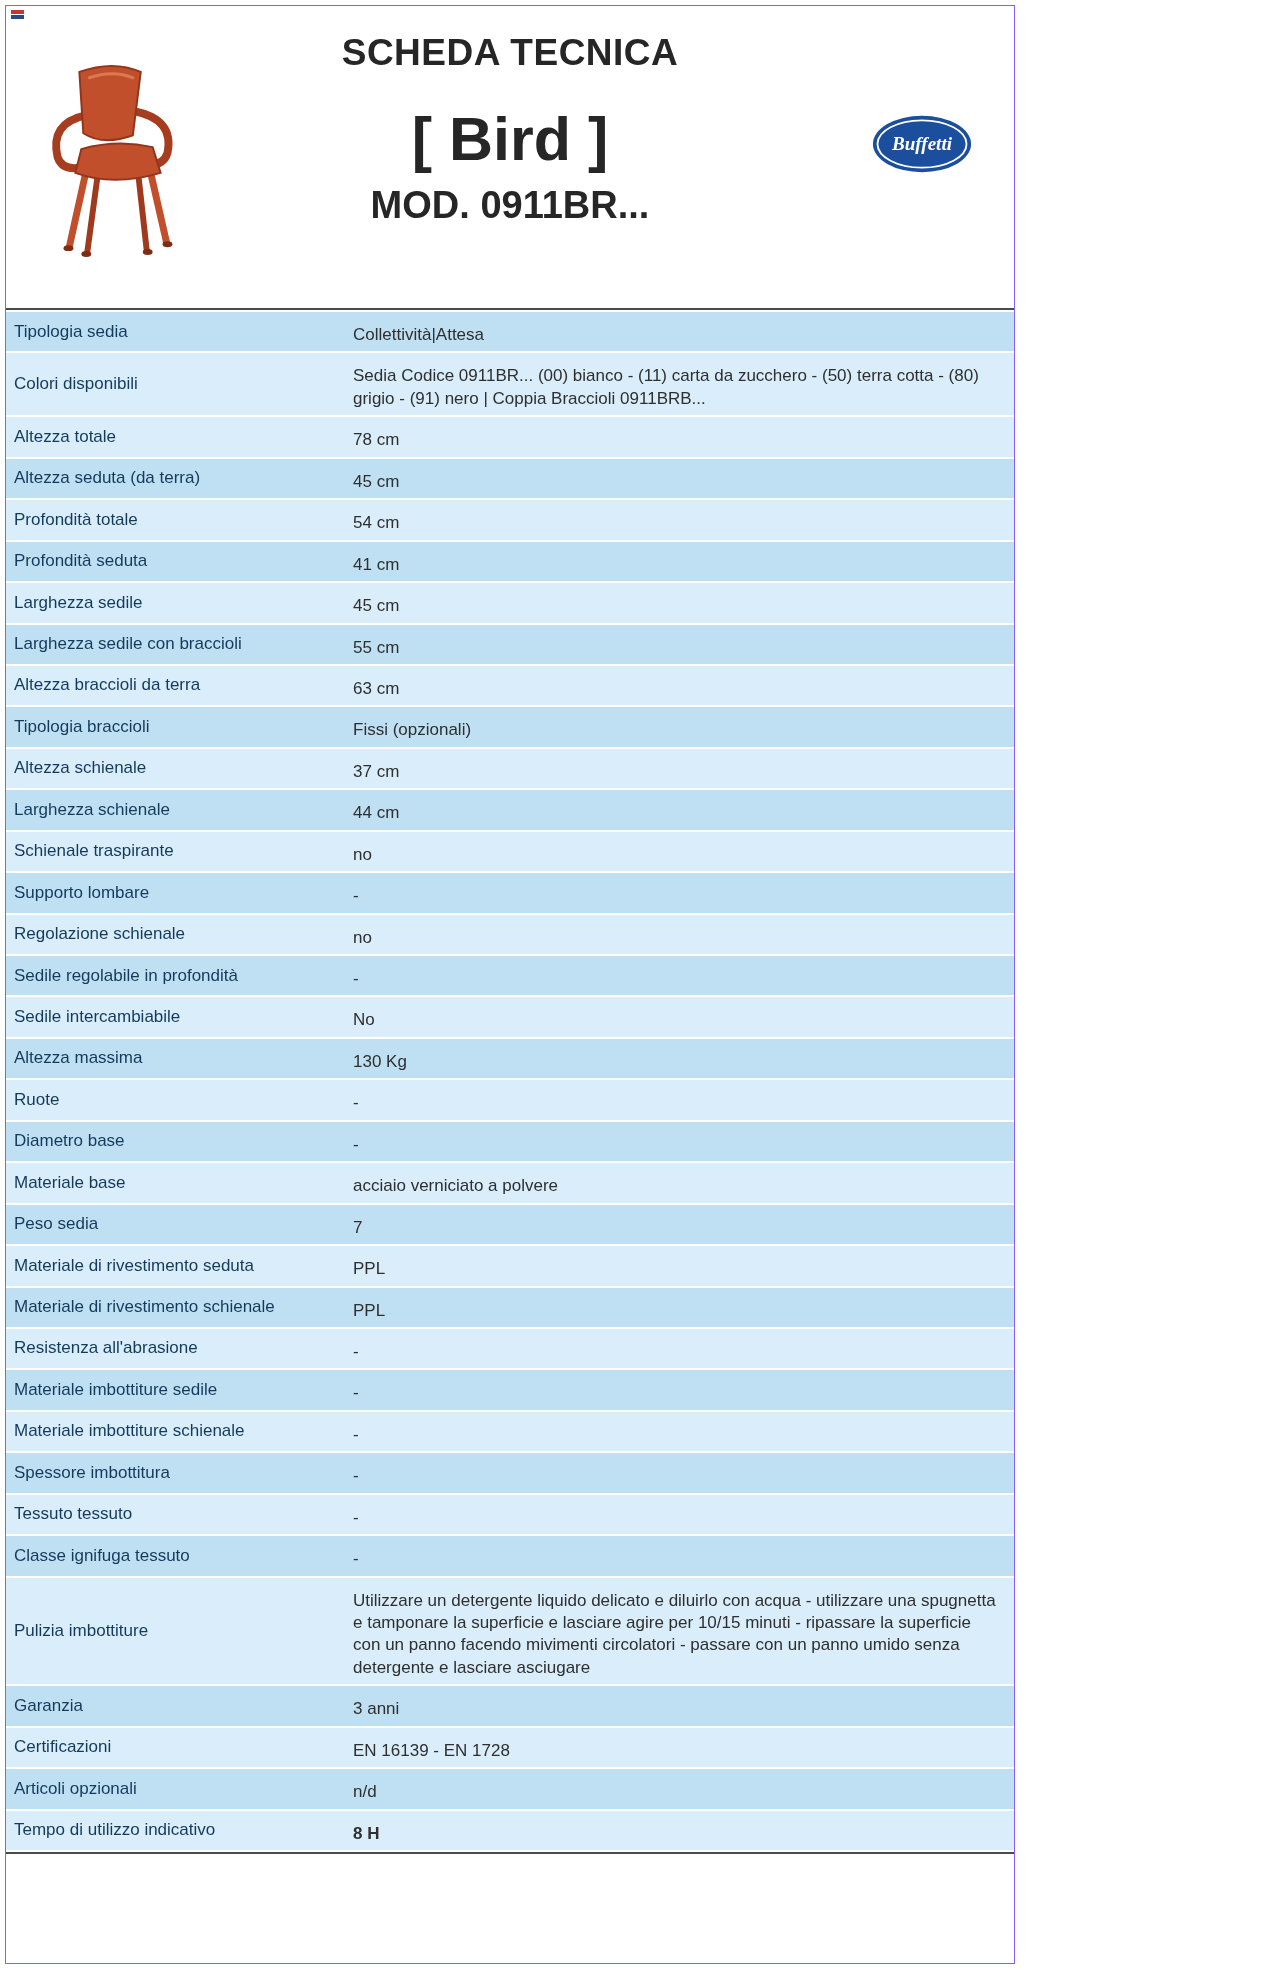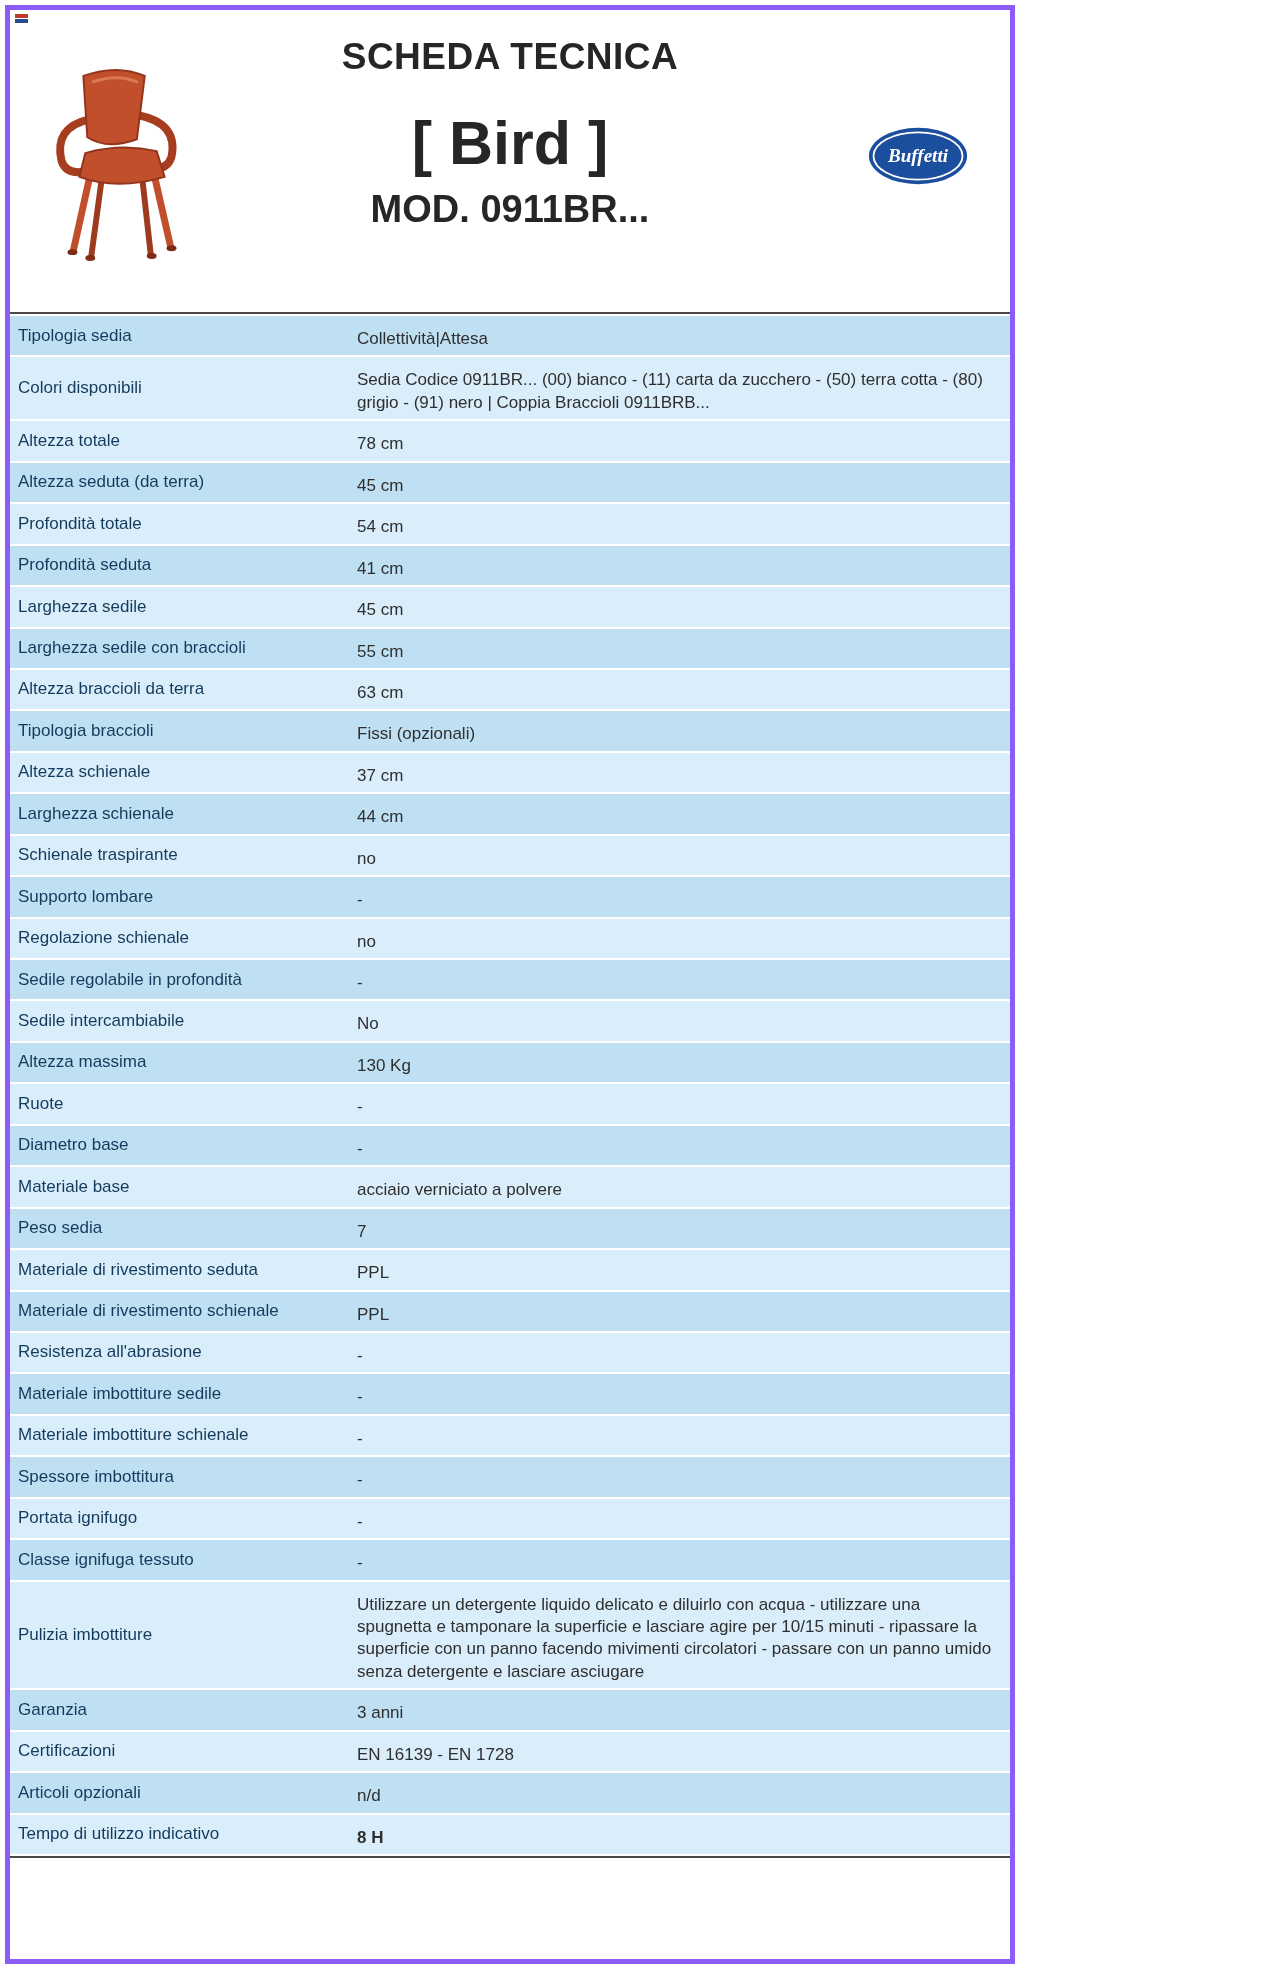--- a/index.html
+++ b/index.html
@@ -3,21 +3,21 @@
 <meta charset="utf-8">
 <style>
   * { margin: 0; padding: 0; box-sizing: border-box; }
   html, body { background: #ffffff; font-family: "Liberation Sans", sans-serif; }
   .page {
     position: relative;
     width: 1010px;
     height: 1959px;
     margin: 5px;
     background: #fff;
-    border: 5px solid #8b5cf6;
+    border: 1px solid #8b5cf6;
   }
   .corner-flag {
     position: absolute; left: 5px; top: 4px;
     width: 13px; height: 11px;
   }
   .corner-flag .bar { display: block; height: 4px; width: 13px; margin-bottom: 1px; }
   .corner-flag .bar.red { background: #c03a30; }
   .corner-flag .bar.blue { background: #2b4a8c; }
 
   .header { position: relative; height: 302px; }
@@ -28,21 +28,21 @@
   }
   .model-name {
     font-size: 61px; font-weight: bold;
     color: var(--title-text, #262626); margin-top: 30px;
   }
   .model-code {
     font-size: 38px; font-weight: bold;
     color: var(--title-text, #262626); margin-top: 10px;
   }
   .chair { position: absolute; left: 35px; top: 48px; }
-  .logo { position: absolute; right: 42px; top: 116px; }
+  .logo { position: absolute; right: 42px; top: 108px; }
 
   table.spec {
     width: 100%;
     border-collapse: separate;
     border-spacing: 0 2px;
     border-top: 2px solid var(--table-border, #4a4a4a);
     border-bottom: 2px solid var(--table-border, #4a4a4a);
   }
   td { font-size: 17px; vertical-align: middle; line-height: 1.32; }
   td.label {
@@ -219,21 +219,21 @@
   </tr>
         <tr class="light">
     <td class="label">Materiale imbottiture schienale</td>
     <td class="value">-</td>
   </tr>
         <tr class="dark">
     <td class="label">Spessore imbottitura</td>
     <td class="value">-</td>
   </tr>
         <tr class="light">
-    <td class="label">Portata ignifugo</td>
+    <td class="label">Tessuto tessuto</td>
     <td class="value">-</td>
   </tr>
         <tr class="dark">
     <td class="label">Classe ignifuga tessuto</td>
     <td class="value">-</td>
   </tr>
         <tr class="light">
     <td class="label">Pulizia imbottiture</td>
     <td class="value">Utilizzare un detergente liquido delicato e diluirlo con acqua - utilizzare una spugnetta e tamponare la superficie e lasciare agire per 10/15 minuti - ripassare la superficie con un panno facendo mivimenti circolatori - passare con un panno umido senza detergente e lasciare asciugare</td>
   </tr>

